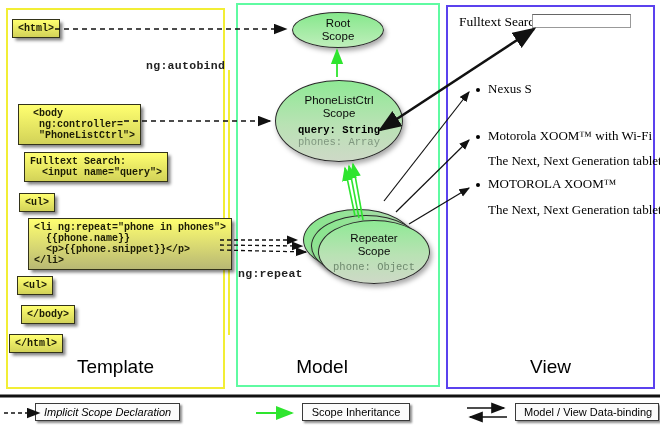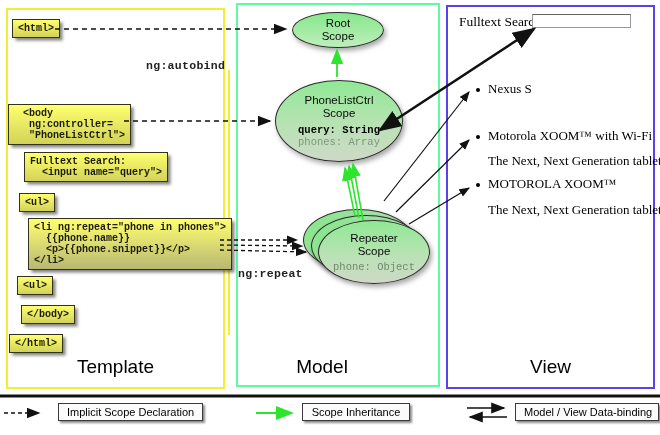--- a/index.html
+++ b/index.html
@@ -60,21 +60,21 @@
   <div class="panel panel-template"></div>
   <div class="panel panel-model"></div>
   <div class="panel panel-view"></div>
   <div class="border-artifact"></div>
 
   <div class="panel-label lbl-template">Template</div>
   <div class="panel-label lbl-model">Model</div>
   <div class="panel-label lbl-view">View</div>
 
   <div class="codebox" style="left:12px;top:19px;">&lt;html&gt;</div>
-  <div class="codebox" style="left:8px;top:104px;padding-left:14px;"><span>&lt;body</span><br><span> ng:controller=</span><br><span> "PhoneListCtrl"&gt;</span></div>
+  <div class="codebox" style="left:18px;top:104px;padding-left:14px;"><span>&lt;body</span><br><span> ng:controller=</span><br><span> "PhoneListCtrl"&gt;</span></div>
   <div class="codebox" style="left:24px;top:152px;"><span>Fulltext Search:</span><br><span>  &lt;input name="query"&gt;</span></div>
   <div class="codebox" style="left:19px;top:193px;">&lt;ul&gt;</div>
   <div class="codebox big" style="left:28px;top:218px;"><span>&lt;li ng:repeat="phone in phones"&gt;</span><br><span>  {{phone.name}}</span><br><span>  &lt;p&gt;{{phone.snippet}}&lt;/p&gt;</span><br><span>&lt;/li&gt;</span></div>
   <div class="codebox" style="left:17px;top:276px;">&lt;ul&gt;</div>
   <div class="codebox" style="left:21px;top:305px;">&lt;/body&gt;</div>
   <div class="codebox" style="left:9px;top:334px;">&lt;/html&gt;</div>
 
   <div class="monolabel" style="left:146px;top:15px;">ng:autobind</div>
   <div class="monolabel" style="left:238px;top:223px;">ng:repeat</div>
 
@@ -104,21 +104,21 @@
   <div class="vtitle" style="top:81px;">Nexus S</div>
 
   <span class="dot" style="left:476px;top:135px;"></span>
   <div class="vtitle" style="top:128px;text-align:right;">Motorola XOOM™  with Wi-Fi</div>
   <div class="vdesc" style="top:153px;">The Next, Next Generation tablet.</div>
 
   <span class="dot" style="left:476px;top:183px;"></span>
   <div class="vtitle" style="top:176px;">MOTOROLA XOOM™</div>
   <div class="vdesc" style="top:202px;">The Next, Next Generation tablet.</div>
 
-  <div class="legend-box" style="left:58px;top:403px;width:127px;">Implicit Scope Declaration</div>
+  <div class="legend-box" style="left:35px;top:403px;width:127px;font-style:italic;">Implicit Scope Declaration</div>
   <div class="legend-box" style="left:302px;top:403px;width:90px;">Scope Inheritance</div>
   <div class="legend-box" style="left:504px;top:403px;width:126px;margin-left:11px;">Model / View Data-binding</div>
 
   <svg class="overlay" width="660" height="435" viewBox="0 0 660 435">
     <defs>
       <marker id="mb" markerWidth="9" markerHeight="8" refX="8" refY="3.5" orient="auto">
         <path d="M0,0 L9,3.5 L0,7 z" fill="#111"></path>
       </marker>
       <marker id="mbr" markerWidth="9" markerHeight="8" refX="8" refY="3.5" orient="auto-start-reverse">
         <path d="M0,0 L9,3.5 L0,7 z" fill="#111"></path>

